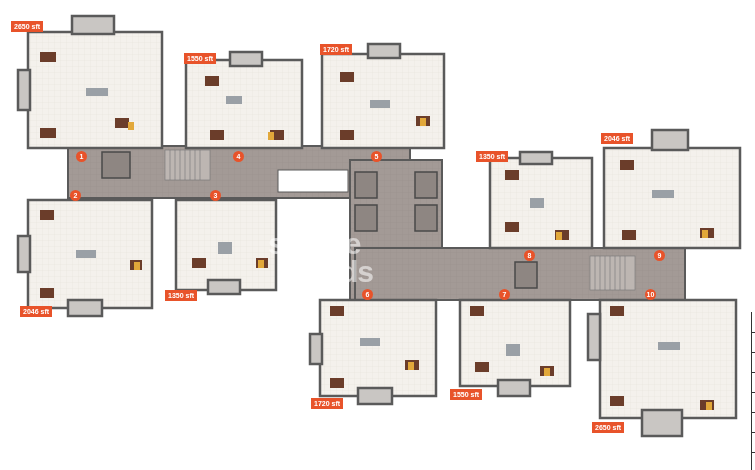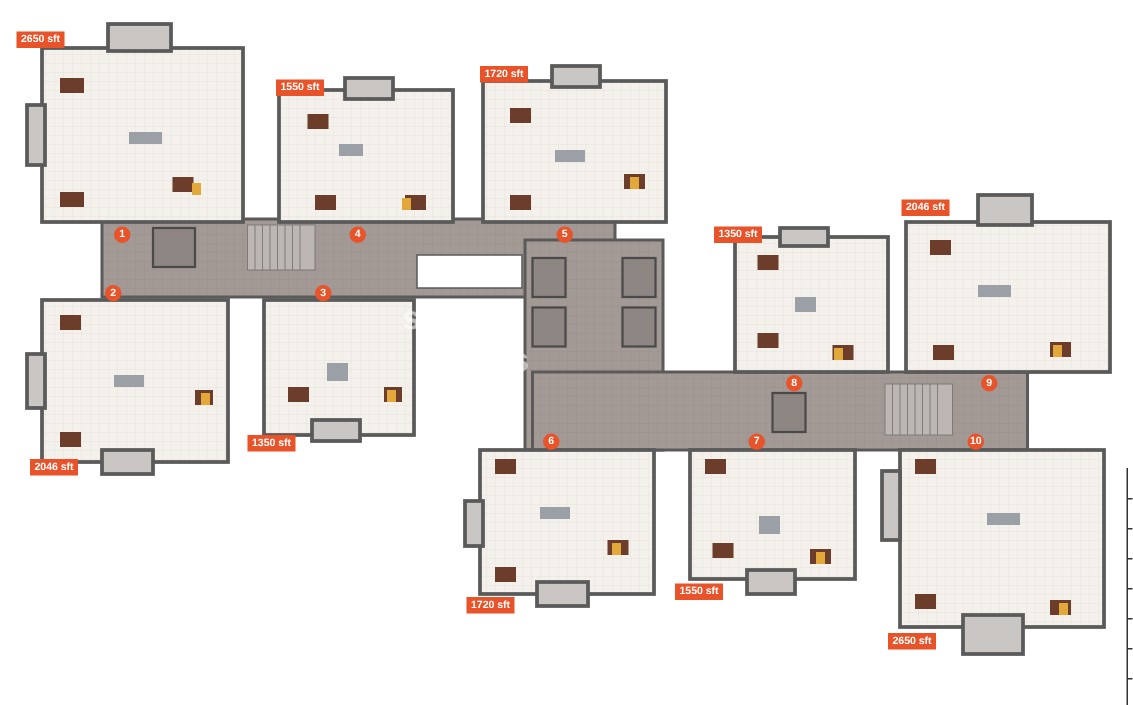--- a/index.html
+++ b/index.html
@@ -1,20 +1,20 @@
 <!DOCTYPE html>
 <html><head>
 <meta charset="utf-8">
 <style>
   html, body { margin:0; padding:0; background:#ffffff; }
   body { width:755px; height:470px; position:relative; overflow:hidden; font-family:"Liberation Sans", sans-serif; }
   .plan { position:absolute; left:0; top:0; width:755px; height:470px; }
   .label { position:absolute; background:#e8532a; color:#fff; font-size:7px; font-weight:bold; padding:1px 3px; line-height:9px; white-space:nowrap; }
   .num { position:absolute; width:11px; height:11px; border-radius:50%; background:#e8532a; color:#fff; font-size:7px; font-weight:bold; text-align:center; line-height:11px; }
-  .wm { position:absolute; color:rgba(255,255,255,0.55); font-size:22px; font-weight:bold; line-height:28px; letter-spacing:-1px; }
+  .wm { position:absolute; color:rgba(255,255,255,0.55); font-size:30px; font-weight:bold; line-height:28px; letter-spacing:-1px;margin-top:32px; }
   .legend { position:absolute; left:751px; top:312px; width:4px; height:158px; border-left:1.5px solid #333; }
   .legend .tick { position:absolute; left:0; width:4px; height:1px; background:#333; }
 </style>
 </head>
 <body>
 
 <div class="plan">
 <svg width="755" height="470" viewBox="0 0 755 470">
   <defs>
     <pattern id="tile" width="6" height="6" patternUnits="userSpaceOnUse">

